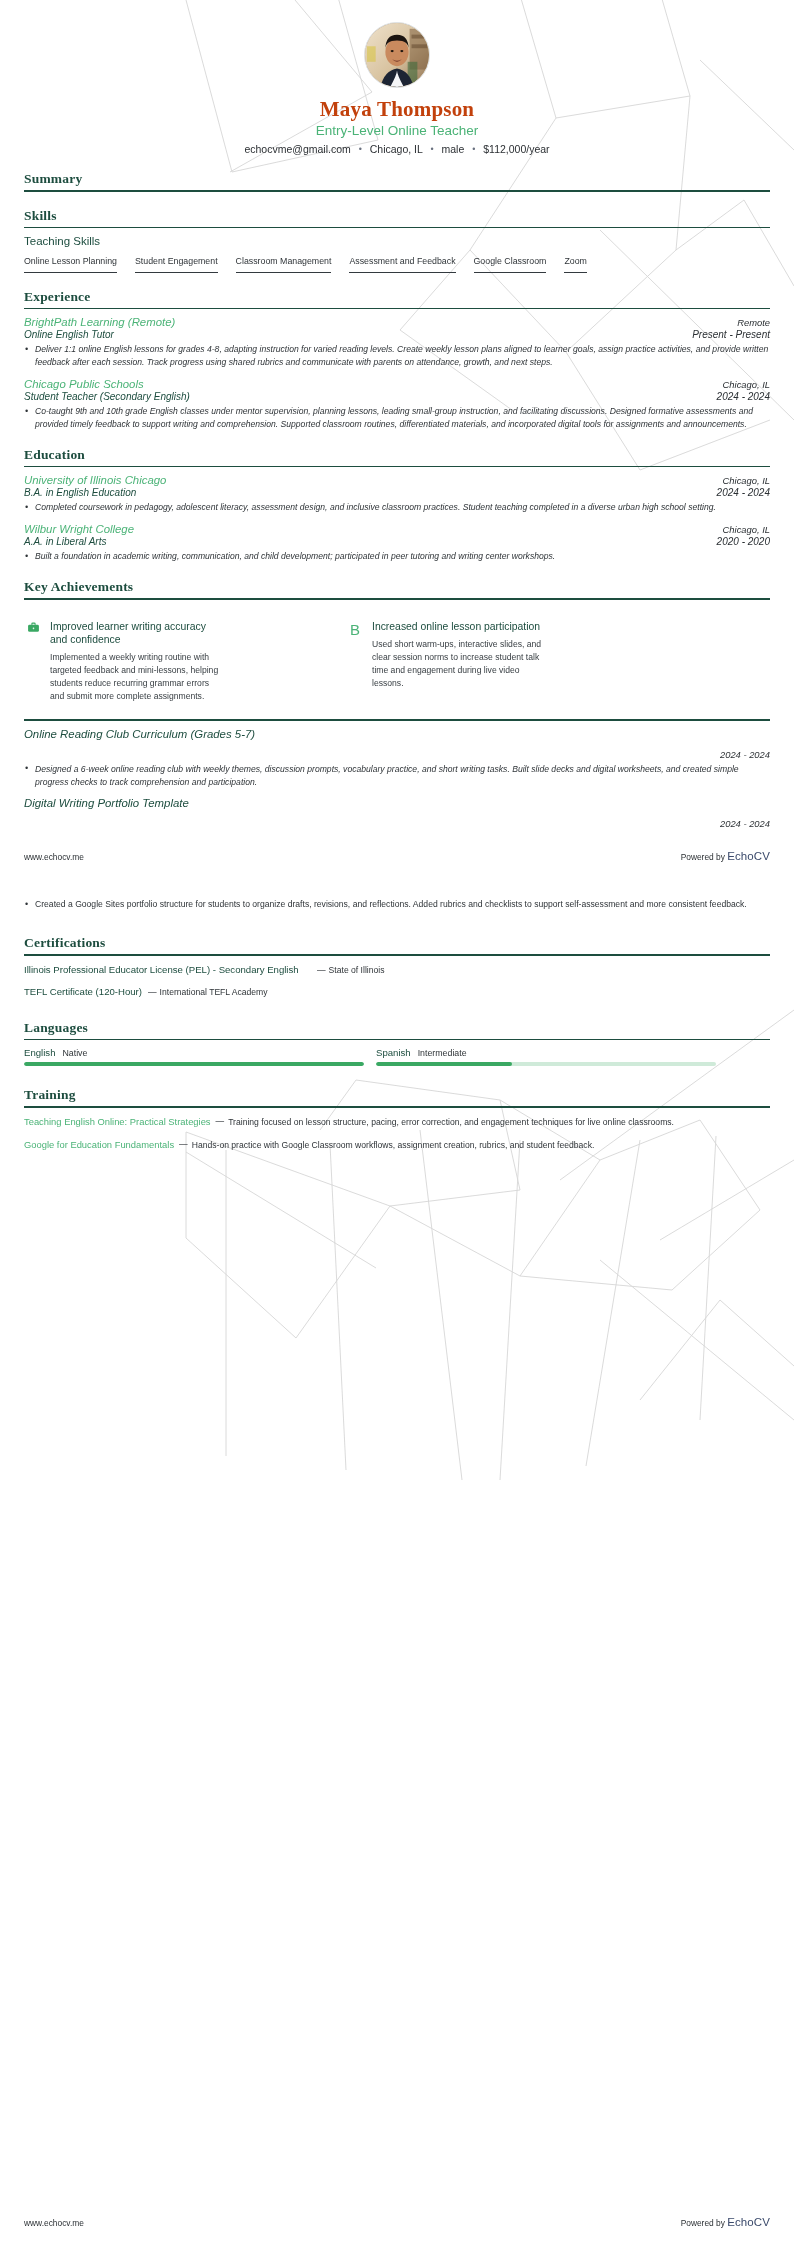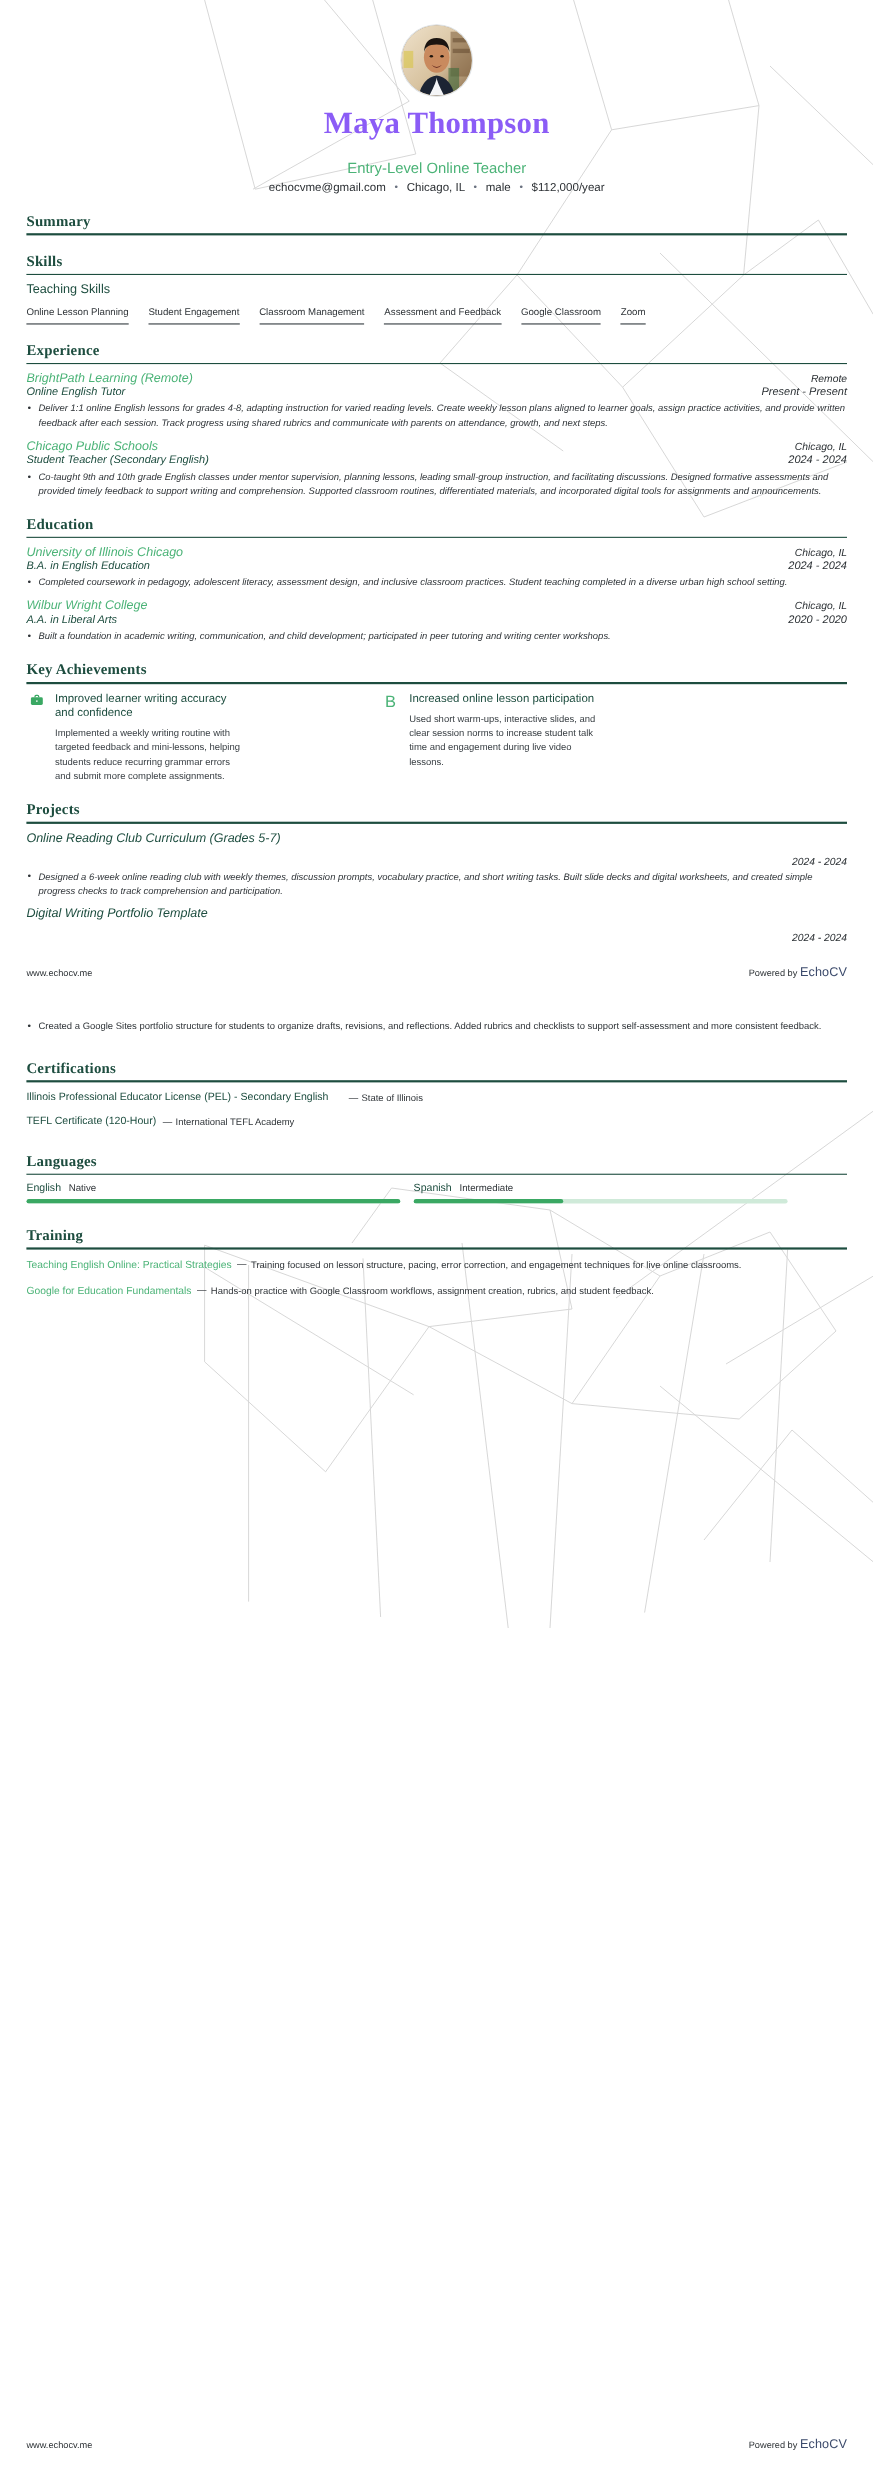--- a/index.html
+++ b/index.html
@@ -48,29 +48,29 @@
     overflow: hidden;
     border: 1px solid #dfe3e6;
     background: #cbb79a;
     position: relative;
   }
   .avatar svg { display: block; width: 100%; height: 100%; }
 
   .full-name {
     font-family: "Liberation Serif", serif;
     font-weight: bold;
-    font-size: 28px;
-    color: #8b5cf6;
+    font-size: 21px;
+    color: #c2410c;
     letter-spacing: .2px;
     margin-top: 9px;
   }
   .job-title {
     font-size: 13.5px;
     color: #4bb377;
-    margin-top: 16px;
+    margin-top: 1px;
     font-weight: 400;
   }
   .contact-line {
     margin-top: 5px;
     font-size: 10.5px;
     color: #2b2f33;
   }
   .contact-line .sep {
     color: #6b7280;
     padding: 0 5px;
@@ -181,20 +181,21 @@
   
   .ach-grid {
     display: flex;
     gap: 22px;
   }
   .ach {
     display: flex;
     gap: 8px;
     width: 50%;
     max-width: 300px;
+    margin-top: 13px;
   }
   .ach-icon {
     width: 18px;
     flex: 0 0 18px;
     padding-top: 1px;
     text-align: center;
   }
   .ach-icon svg { display: block; margin: 0 auto; }
   .ach-icon .letter {
     font-size: 15px;
@@ -524,21 +525,20 @@
             <div class="ach-title">Increased online lesson participation</div>
             <div class="ach-desc">Used short warm-ups, interactive slides, and clear session norms to increase student talk time and engagement during live video lessons.</div>
           </div>
         </div>
 
       </div>
     </div>
   </div>
 
   <div class="section">
-    <div class="section-title">Projects</div>
     <div class="section-rule"></div>
     <div class="section-body">
 
       <div class="entry">
         <div class="project-title">Online Reading Club Curriculum (Grades 5-7)</div>
         <div class="project-dates">2024 - 2024</div>
         <ul class="bullets">
           <li>Designed a 6-week online reading club with weekly themes, discussion prompts, vocabulary practice, and short writing tasks. Built slide decks and digital worksheets, and created simple progress checks to track comprehension and participation.</li>
         </ul>
       </div>

